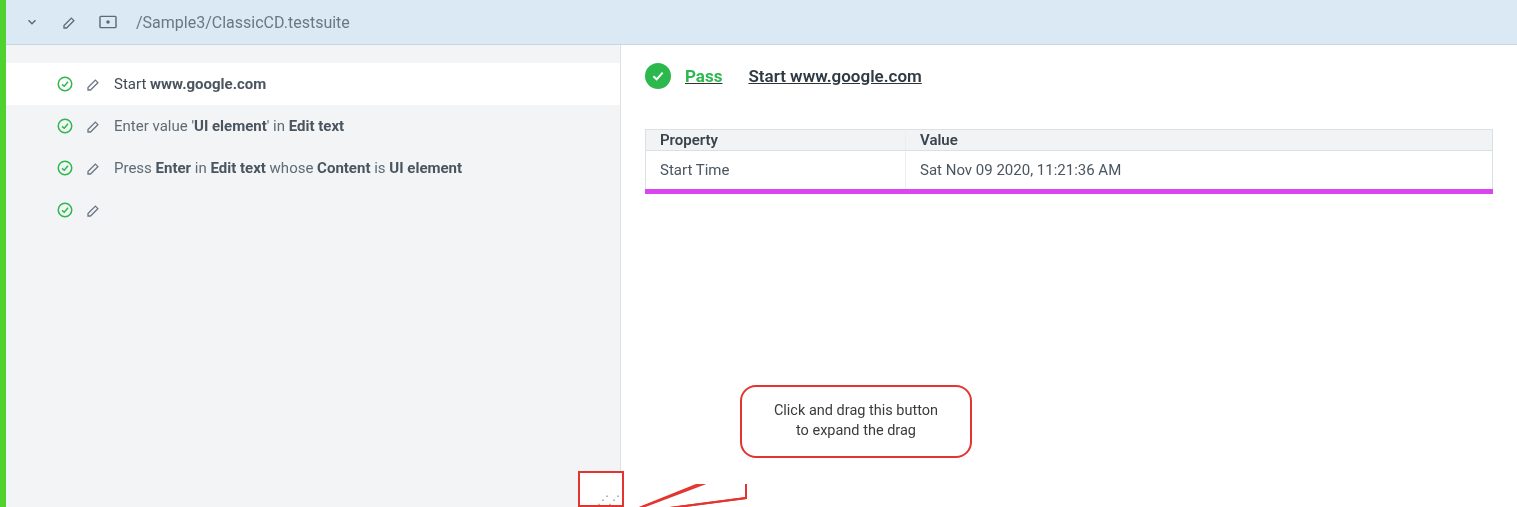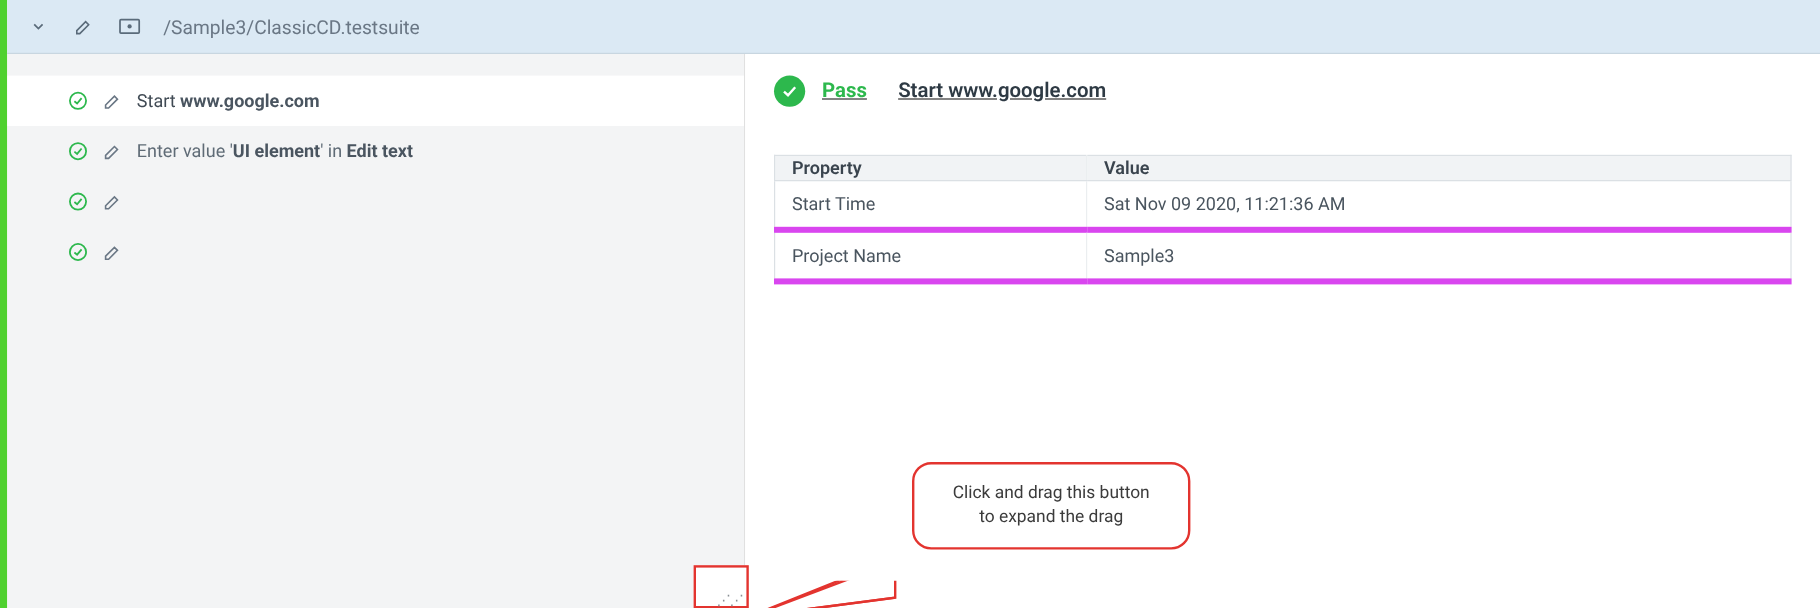--- a/index.html
+++ b/index.html
@@ -168,21 +168,21 @@
   position: absolute;
   right: 3px;
   bottom: 1px;
   color: #8a8f94;
   font-size: 12px;
   line-height: 8px;
   letter-spacing: -1px;
 }
 .callout {
   position: absolute;
-  left: 760px;
+  left: 740px;
   top: 385px;
   width: 232px;
   border: 2px solid #e3342f;
   border-radius: 16px;
   background: #fff;
   padding: 14px 6px;
   text-align: center;
   color: #3b3b3b;
   font-size: 14.5px;
   line-height: 1.4;
@@ -262,20 +262,21 @@
               <svg width="18" height="18" viewBox="0 0 24 24" fill="none" stroke="currentColor" stroke-width="2">
                   <circle cx="12" cy="12" r="9"></circle>
                   <polyline points="8 12.5 11 15 16 9"></polyline>
                 </svg>
             </span>
             <span class="pencil">
               <svg width="16" height="16" viewBox="0 0 24 24" fill="none" stroke="currentColor" stroke-width="2">
                   <path d="M3 17.25V21h3.75L17.81 9.94l-3.75-3.75L3 17.25z"></path>
                 </svg>
             </span>
+            <span class="label">Press <b>Enter</b> in <b>Edit text</b> whose <b>Content</b> is <b>UI element</b></span>
           </div>
           <div class="step">
             <span class="tree-indent"></span>
             <span class="check">
               <svg width="18" height="18" viewBox="0 0 24 24" fill="none" stroke="currentColor" stroke-width="2">
                   <circle cx="12" cy="12" r="9"></circle>
                   <polyline points="8 12.5 11 15 16 9"></polyline>
                 </svg>
             </span>
             <span class="pencil">
@@ -302,24 +303,20 @@
             <tr>
               <th>Property</th>
               <th>Value</th>
             </tr>
           </thead>
           <tbody>
             <tr>
               <td>Start Time</td>
               <td>Sat Nov 09 2020, 11:21:36 AM</td>
             </tr>
-            <tr>
-              <td>Project Name</td>
-              <td>Sample3</td>
-            </tr>
           </tbody>
         </table>
       </div>
     </div>
   </div>
 </div>
 
 <div class="drag-box">
   <span class="drag-handle">⋰⋰</span>
 </div>

